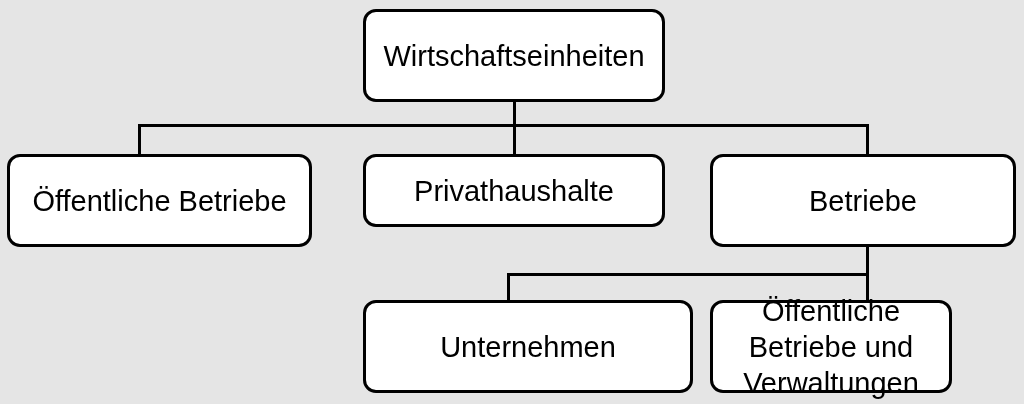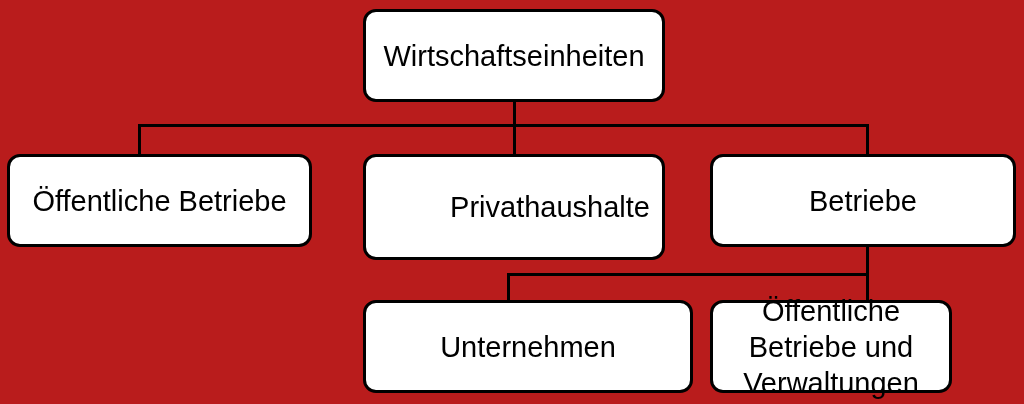--- a/index.html
+++ b/index.html
@@ -7,21 +7,21 @@
     padding: 0;
   }
   body {
     font-family: "Liberation Sans", sans-serif;
     background: #ffffff;
   }
   .canvas {
     position: relative;
     width: 1024px;
     height: 404px;
-    background: #b91c1c;
+    background: #e5e5e5;
     overflow: hidden;
     text-decoration: underline;
   }
   .node {
     position: absolute;
     box-sizing: border-box;
     background: #ffffff;
     border: 3px solid #000000;
     border-radius: 13px;
     display: flex;
@@ -33,21 +33,21 @@
     line-height: 36px;
     padding: 0 12px;
   }
   .line {
     position: absolute;
     background: #000000;
   }
   
   .n-root { left: 363px; top: 9px;   width: 302px; height: 93px; }
   .n-oh   { left: 7px;   top: 154px; width: 305px; height: 93px; }
-  .n-ph   { left: 363px; top: 154px; width: 302px; height: 106px; justify-content: flex-end; }
+  .n-ph   { left: 363px; top: 154px; width: 302px; height: 73px; }
   .n-bt   { left: 710px; top: 154px; width: 306px; height: 93px; }
   .n-un   { left: 363px; top: 300px; width: 330px; height: 93px; }
   .n-ob   { left: 710px; top: 300px; width: 242px; height: 93px; }
   
   .c-root-stem   { left: 513px; top: 100px; width: 3px;   height: 56px; }
   .c-bar-1       { left: 138px; top: 124px; width: 731px; height: 3px;  }
   .c-drop-oh     { left: 138px; top: 124px; width: 3px;   height: 32px; }
   .c-drop-bt     { left: 866px; top: 124px; width: 3px;   height: 32px; }
   
   .c-bt-stem     { left: 866px; top: 245px; width: 3px;   height: 57px; }

